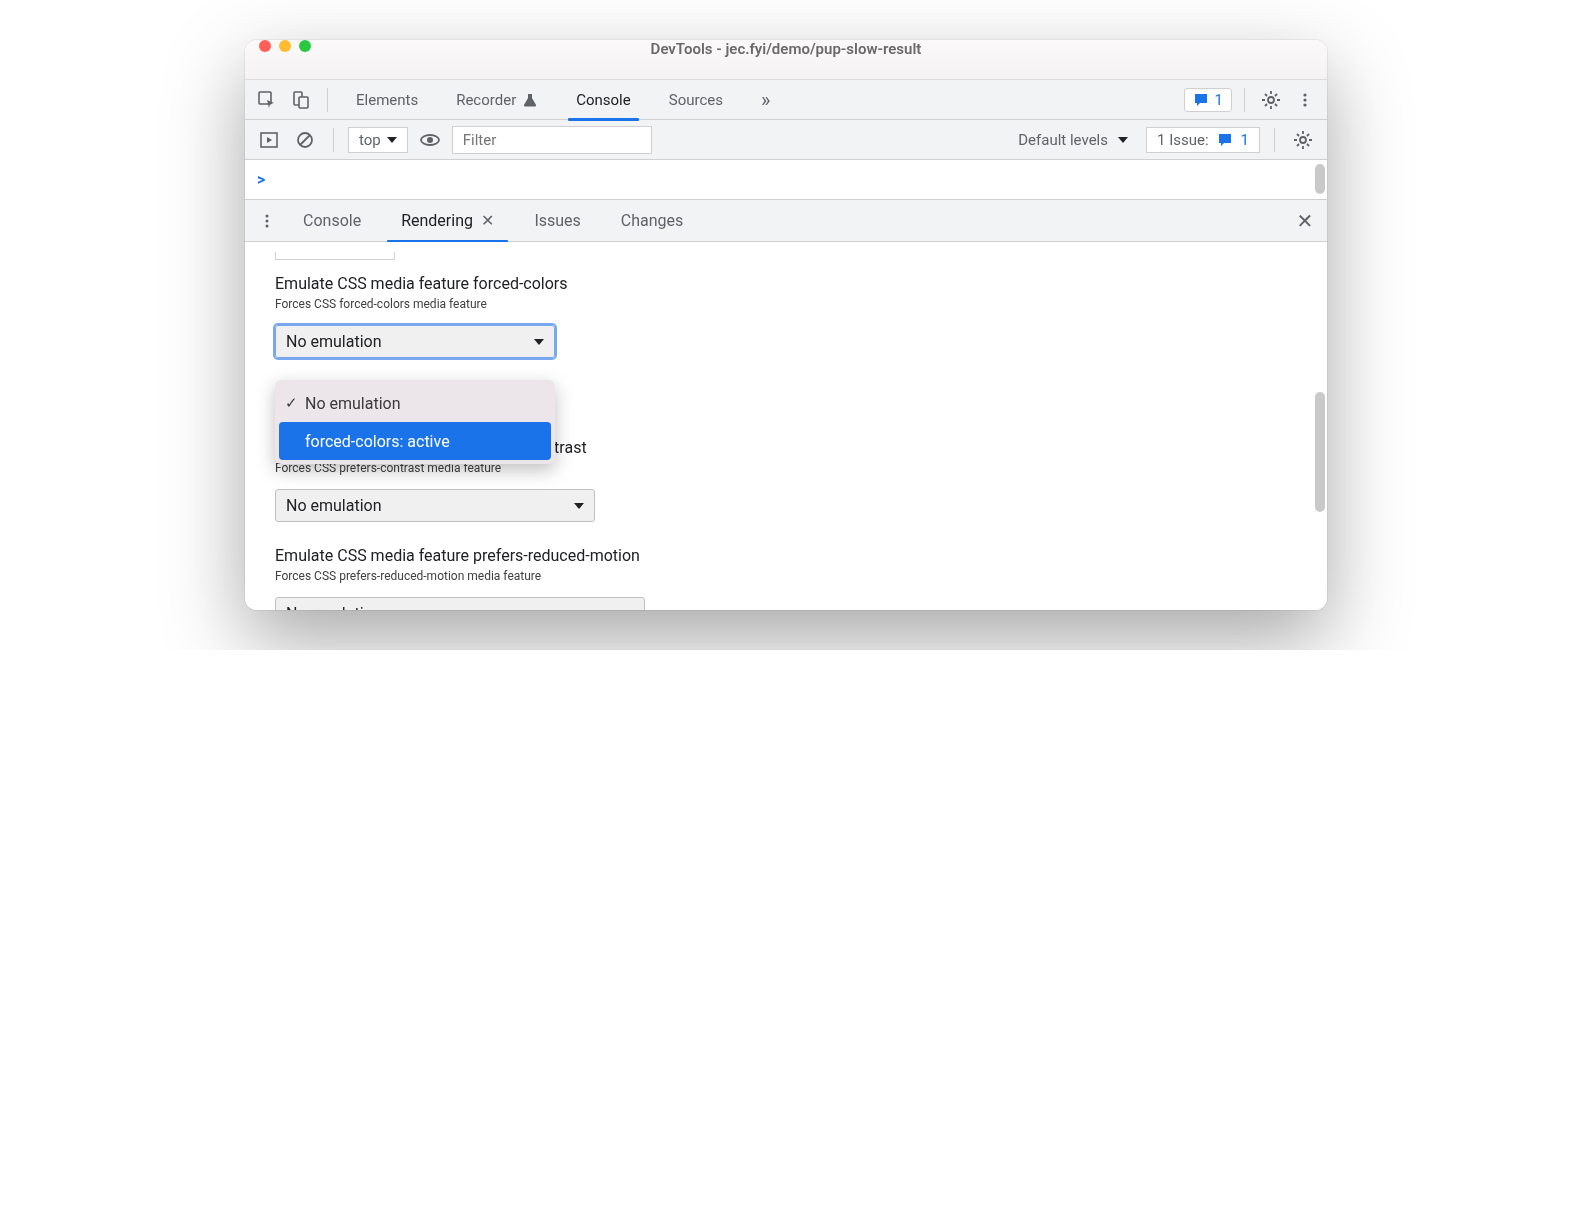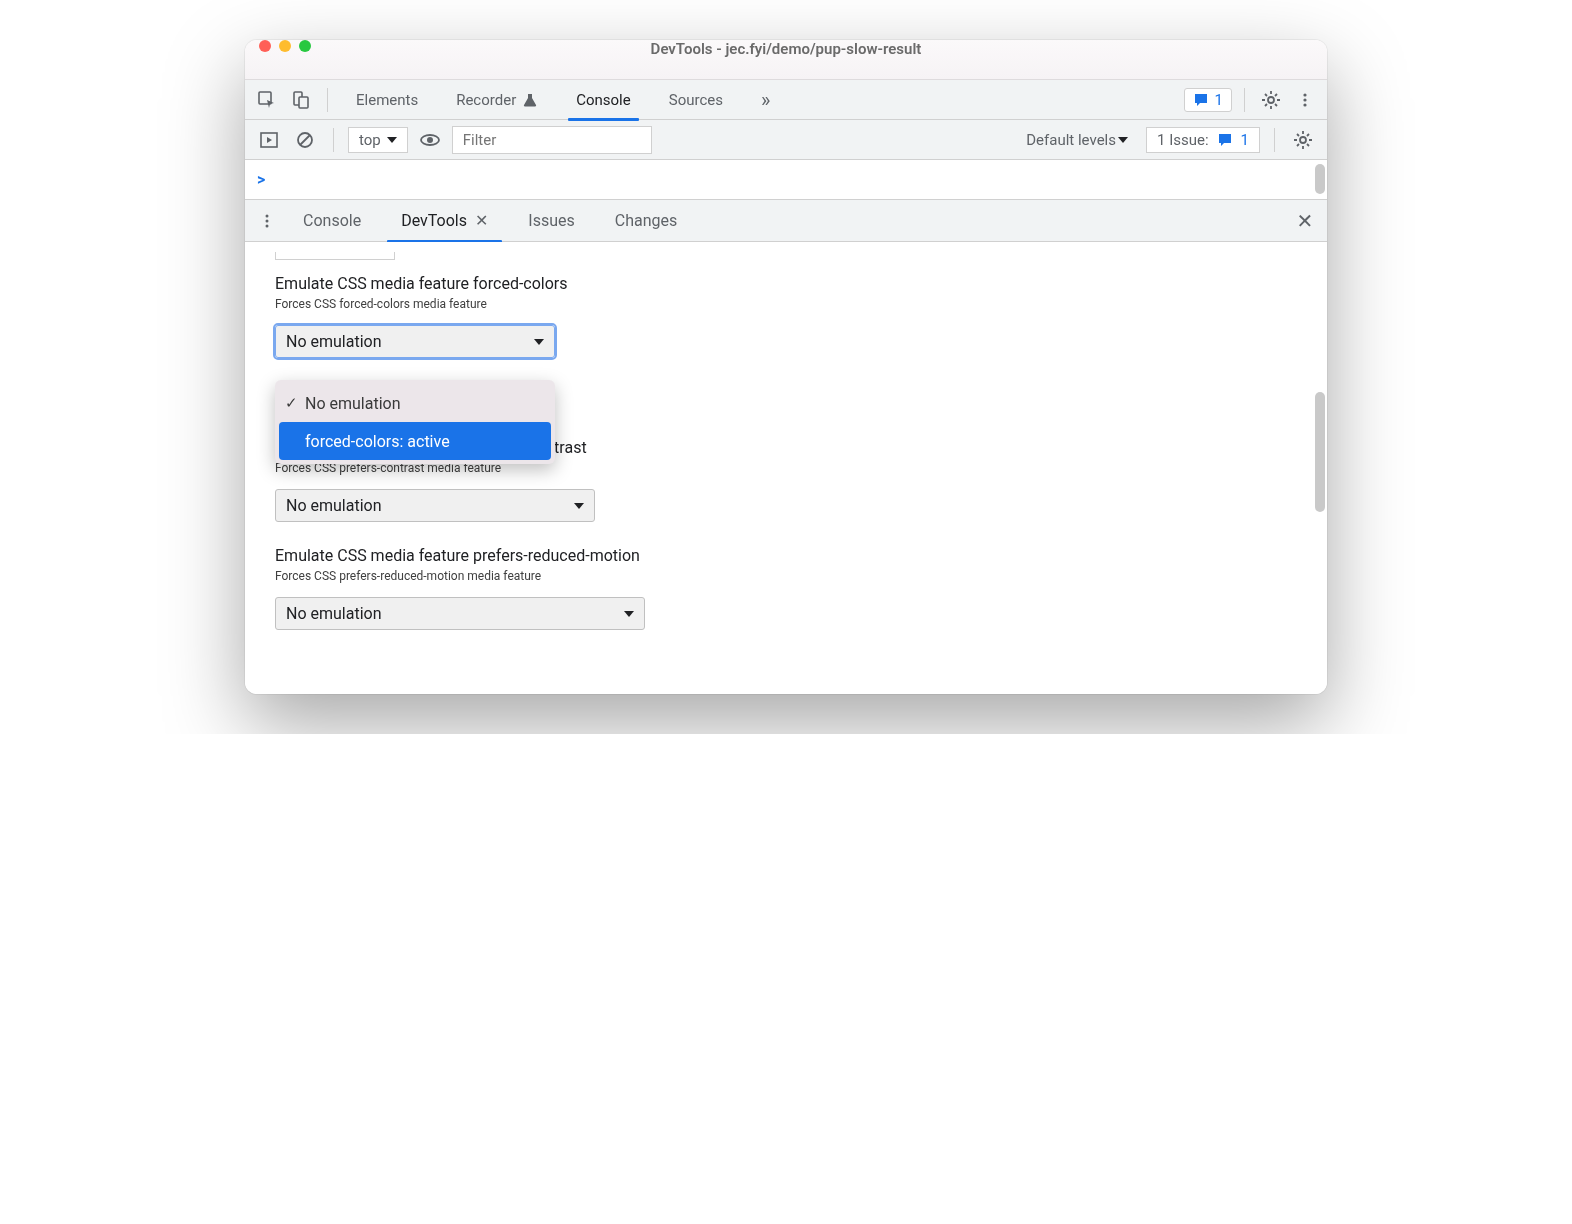--- a/index.html
+++ b/index.html
@@ -16,33 +16,33 @@
 .tab.active { color:#202124; }
 .tab.active::after { content:""; position:absolute; bottom:-1px; left:8px; right:8px; height:3px; background:#1a73e8; border-radius:1px; }
 .spacer { flex:1; }
 .iconbtn { width:28px; height:28px; display:flex; align-items:center; justify-content:center; color:#5f6368; cursor:pointer; }
 .vr { width:1px; height:24px; background:#d0d0d0; margin:0 6px; }
 .badge { display:flex; align-items:center; gap:6px; background:#fff; border:1px solid #d0d0d0; border-radius:3px; padding:2px 8px; font-size:15px; color:#1a73e8; }
 
 .toolbar2 { height:40px; background:#f1f3f4; border-bottom:1px solid #d0d0d0; display:flex; align-items:center; padding:0 10px; gap:8px; }
 .ctx { display:flex; align-items:center; gap:6px; background:#fff; border:1px solid #d0d0d0; padding:3px 10px; font-size:15px; color:#5f6368; }
 .filter { background:#fff; border:1px solid #d0d0d0; padding:4px 10px; font-size:15px; color:#9aa0a6; width:200px; height:28px; }
-.levels { font-size:15px; color:#5f6368; padding:0 10px; display:flex; align-items:center; gap:2px; }
+.levels { font-size:15px; color:#5f6368; padding:0 10px; display:flex; align-items:center; gap:10px; }
 .issuebox { display:flex; align-items:center; gap:8px; background:#fff; border:1px solid #d0d0d0; padding:3px 10px; font-size:15px; color:#5f6368; }
 
 .consolearea { height:40px; background:#fff; border-bottom:1px solid #d0d0d0; display:flex; align-items:center; padding:0 12px; position:relative; }
 .prompt { color:#1a73e8; font-size:16px; font-weight:bold; }
 
 .drawertabs { height:42px; background:#f1f3f4; border-bottom:1px solid #d0d0d0; display:flex; align-items:center; padding:0 8px; gap:4px; }
 .dtab { padding:0 18px; height:42px; display:flex; align-items:center; gap:8px; font-size:16px; color:#5f6368; cursor:pointer; position:relative; }
 .dtab.active { color:#202124; }
 .dtab.active::after { content:""; position:absolute; bottom:-1px; left:4px; right:4px; height:3px; background:#1a73e8; border-radius:1px; }
 .closex { font-size:16px; color:#5f6368; cursor:pointer; }
 
-.panel { background:#fff; padding:20px 30px 40px 30px; height:452px; overflow:hidden; position:relative; }
+.panel { background:#fff; padding:20px 30px 40px 30px; height:368px; overflow:hidden; position:relative; }
 .section { margin-bottom:24px; margin-top:14px; }
 .section-title { font-size:16px; color:#202124; margin-bottom:4px; }
 .section-desc { font-size:12px; color:#404040; margin-bottom:14px; }
 .selectbox { display:inline-flex; align-items:center; justify-content:space-between; background:#f0f0f0; border:1px solid #c0c0c0; border-radius:3px; padding:6px 10px; font-size:16px; color:#202124; width:280px; cursor:pointer; position:relative; }
 .selectbox.focused { outline:2px solid #7aa8ef; outline-offset:0; border-color:#7aa8ef; }
 .caret { width:0; height:0; border-left:5px solid transparent; border-right:5px solid transparent; border-top:6px solid #202124; }
 
 .dropdown { position:absolute; left:30px; top:138px; width:280px; background:#ece6ea; border-radius:6px; box-shadow:0 6px 18px rgba(0,0,0,.25); padding:4px 0; z-index:50; }
 .ddrow { height:38px; display:flex; align-items:center; padding:0 14px 0 30px; font-size:16px; color:#3a3a3a; cursor:pointer; position:relative; }
 .ddrow.selected::before { content:"✓"; position:absolute; left:10px; font-size:15px; }
@@ -178,21 +178,21 @@
       <svg width="16" height="16" viewBox="0 0 16 16">
           <circle cx="8" cy="3" r="1.5" fill="#5f6368"></circle>
           <circle cx="8" cy="8" r="1.5" fill="#5f6368"></circle>
           <circle cx="8" cy="13" r="1.5" fill="#5f6368"></circle>
         </svg>
     </div>
     <div class="dtab">
         <span>Console</span>
       </div>
     <div class="dtab active">
-      <span>DevTools</span>
+      <span>Rendering</span>
       <span class="closex">✕</span>
     </div>
     <div class="dtab">
         <span>Issues</span>
       </div>
     <div class="dtab">
         <span>Changes</span>
       </div>
     <div class="spacer"></div>
     <div class="iconbtn">

